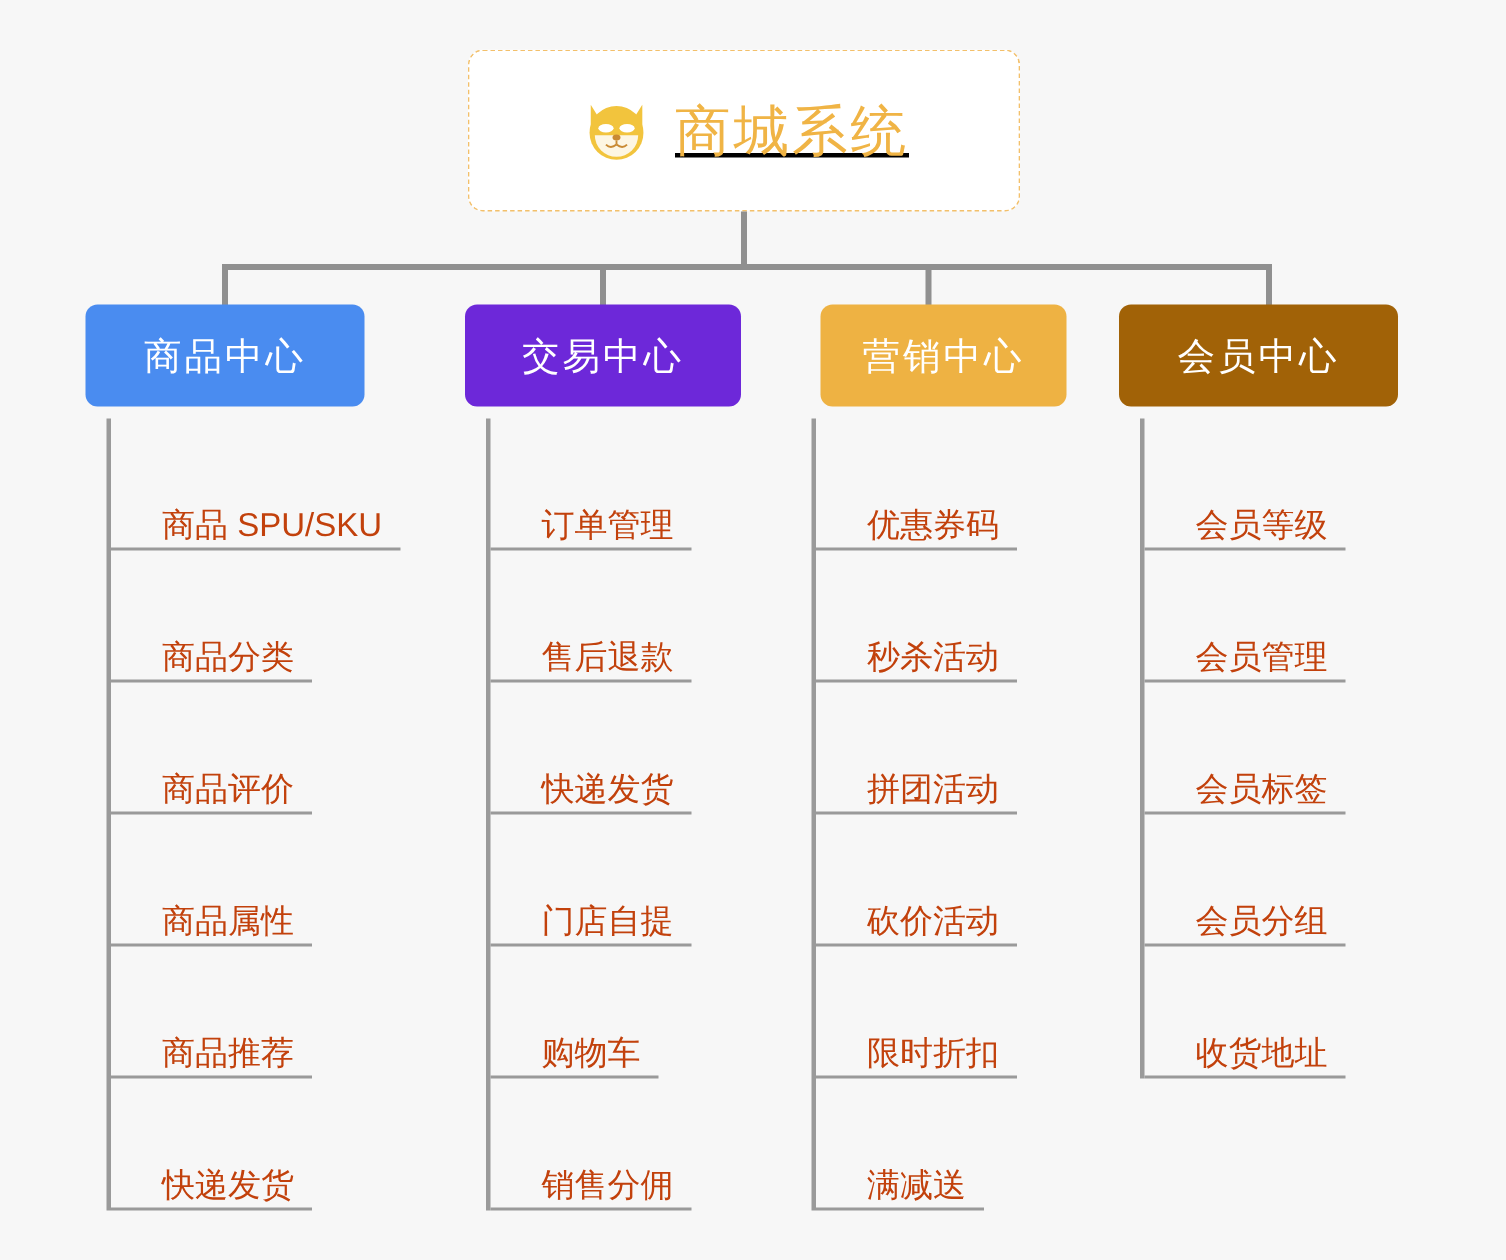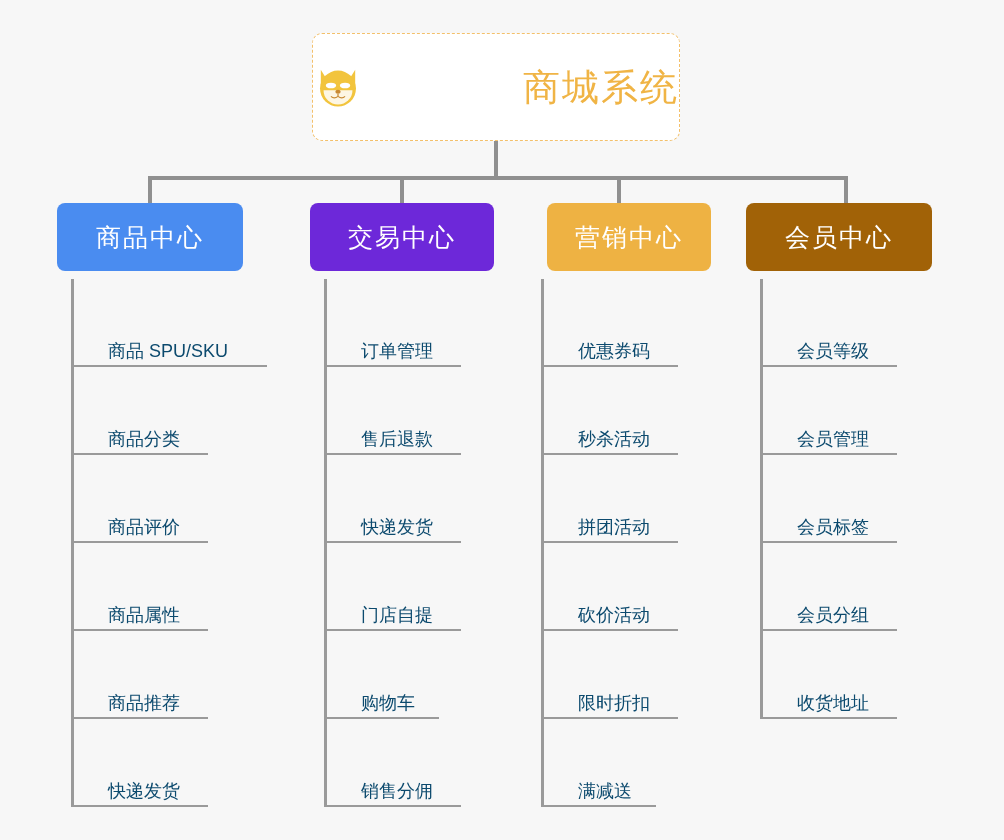--- a/index.html
+++ b/index.html
@@ -26,22 +26,23 @@
     left: 312px;
     top: 33px;
     width: 368px;
     height: 108px;
     background: #ffffff;
     border: 1px dashed #f3c06b;
     border-radius: 10px;
     box-sizing: border-box;
     display: flex;
     align-items: center;
-    justify-content: space-between;
+    justify-content: center;
     gap: 14px;
+    text-decoration: underline;
   }
   .root-title {
     font-size: 37px;
     color: #f0b445;
     letter-spacing: 2px;
     line-height: 1;
     white-space: nowrap;
   }
   .dog-icon {
     width: 50px;
@@ -102,22 +103,22 @@
   }
   .leaf-item::after {
     content: "";
     position: absolute;
     left: 0;
     bottom: 0;
     height: 2px;
     background: #9a9a9a;
   }
   .leaf-label {
-    font-size: 18px;
-    color: #0c4a6e;
+    font-size: 22px;
+    color: #c2410c;
     white-space: nowrap;
     line-height: 1.05;
     margin-top: 13px;
   }
   
   .leaf-underline {
     position: absolute;
     left: 0;
     bottom: 0;
     height: 2px;

